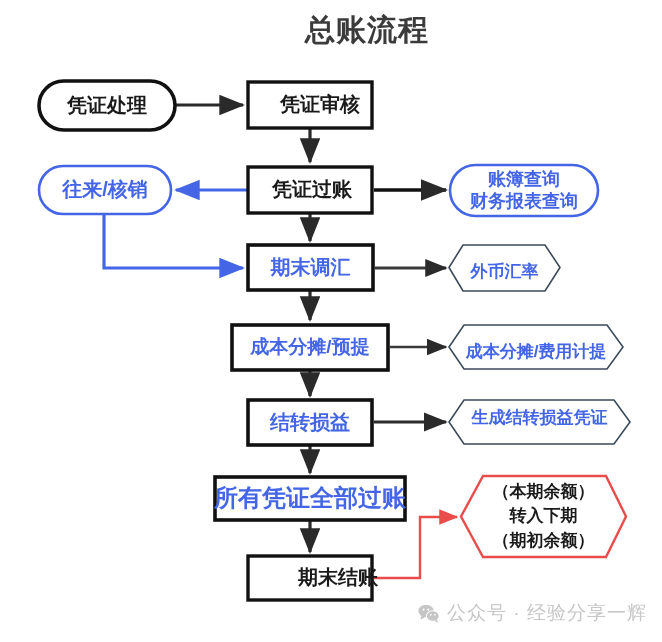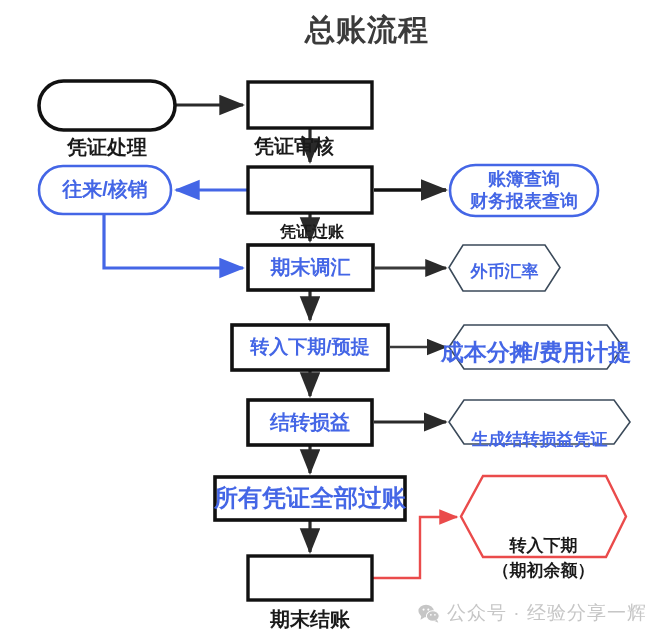--- a/index.html
+++ b/index.html
@@ -30,21 +30,21 @@
     display: flex;
     align-items: center;
     justify-content: center;
     text-align: center;
     line-height: 1.18;
     font-weight: bold;
     pointer-events: auto;
     white-space: nowrap;
   }
   .blue-text { color: #4466e6; }
-  .black-text { color: #1a1a1a; margin-top: 42px; }
+  .black-text { color: #1a1a1a; }
   #title {
     position: absolute;
     left: 0;
     top: 10px;
     width: 662px;
     text-align: center;
     font-size: 30px;
     font-weight: bold;
     color: #3b3b3b;
     letter-spacing: 1px;
@@ -169,48 +169,49 @@
     <g>
       <rect x="248" y="556" width="124" height="44" fill="#ffffff" stroke="#111111" stroke-width="3.4"></rect>
     </g>
     <g>
       <polygon points="483,476 606,476 626,516.5 606,557 483,557 461,516.5" fill="#ffffff" stroke="#ea4b4b" stroke-width="2.4"></polygon>
     </g>
   </svg>
 
   <div class="node-text black-text" style="left:39px; top:81px; width:136px; height:49px; font-size:20px;">凭证处理</div>
 
-  <div class="node-text black-text" style="left:232px; top:82px; width:124px; height:46px; font-size:20px;">凭证审核</div>
-
-  <div class="node-text black-text" style="left:248px; top:167px; width:128px; height:46px; font-size:16px;">凭证过账</div>
+  <div class="node-text black-text" style="left:258px; top:82px; width:124px; height:46px; font-size:20px;">凭证审核</div>
+
+  <div class="node-text black-text" style="left:248px; top:167px; width:128px; height:46px; font-size:20px;">凭证过账</div>
 
   <div class="node-text blue-text" style="left:39px; top:166px; width:132px; height:48px; font-size:20px;text-align:center;">往来/核销</div>
 
   <div class="node-text blue-text" style="left:450px; top:165px; width:148px; height:51px; font-size:18px; flex-direction:column;">
     <span>账簿查询</span>
     <span>财务报表查询</span>
   </div>
 
   <div class="node-text blue-text" style="left:248px; top:245px; width:125px; height:45px; font-size:20px;border-radius:11px;">期末调汇</div>
 
   <div class="node-text blue-text" style="left:449px; top:245px; width:111px; height:54px; font-size:17px;">外币汇率</div>
 
-  <div class="node-text blue-text" style="left:232px; top:325px; width:156px; height:45px; font-size:19px;">转入下期/预提</div>
-
-  <div class="node-text blue-text" style="left:449px; top:325px; width:174px; height:55px; font-size:23px;">成本分摊/费用计提</div>
+  <div class="node-text blue-text" style="left:232px; top:325px; width:156px; height:45px; font-size:19px;">成本分摊/预提</div>
+
+  <div class="node-text blue-text" style="left:449px; top:325px; width:174px; height:55px; font-size:17px;">成本分摊/费用计提</div>
 
   <div class="node-text blue-text" style="left:248px; top:400px; width:124px; height:45px; font-size:20px;border-radius:6px;">结转损益</div>
 
-  <div class="node-text blue-text" style="left:449px; top:418px; width:181px; height:44px; font-size:17px;">生成结转损益凭证</div>
+  <div class="node-text blue-text" style="left:449px; top:396px; width:181px; height:44px; font-size:17px;">生成结转损益凭证</div>
 
   <div class="node-text blue-text" style="left:215px; top:477px; width:190px; height:43px; font-size:24px;">所有凭证全部过账</div>
 
-  <div class="node-text black-text" style="left:248px; top:556px; width:124px; height:44px; font-size:20px;">期末结账</div>
+  <div class="node-text black-text" style="left:248px; top:556px; width:124px; height:44px; font-size:20px;padding-left:28px;">期末结账</div>
 
   <div class="node-text black-text" style="left:461px; top:476px; width:165px; height:81px; font-size:17px; flex-direction:column; line-height:1.45;">
+    <span>（本期余额）</span>
     <span>转入下期</span>
     <span>（期初余额）</span>
   </div>
 
   <div id="watermark">
     <span class="wm-icon">
       <svg viewBox="0 0 26 22" width="22" height="19" xmlns="http://www.w3.org/2000/svg">
         <ellipse cx="9.5" cy="8" rx="9" ry="7.4" fill="#c6c6c6"></ellipse>
         <polygon points="4,13 3,18.5 8,15.5" fill="#c6c6c6"></polygon>
         <ellipse cx="17.5" cy="14" rx="7.6" ry="6.3" fill="#c6c6c6" stroke="#ffffff" stroke-width="1.2"></ellipse>

